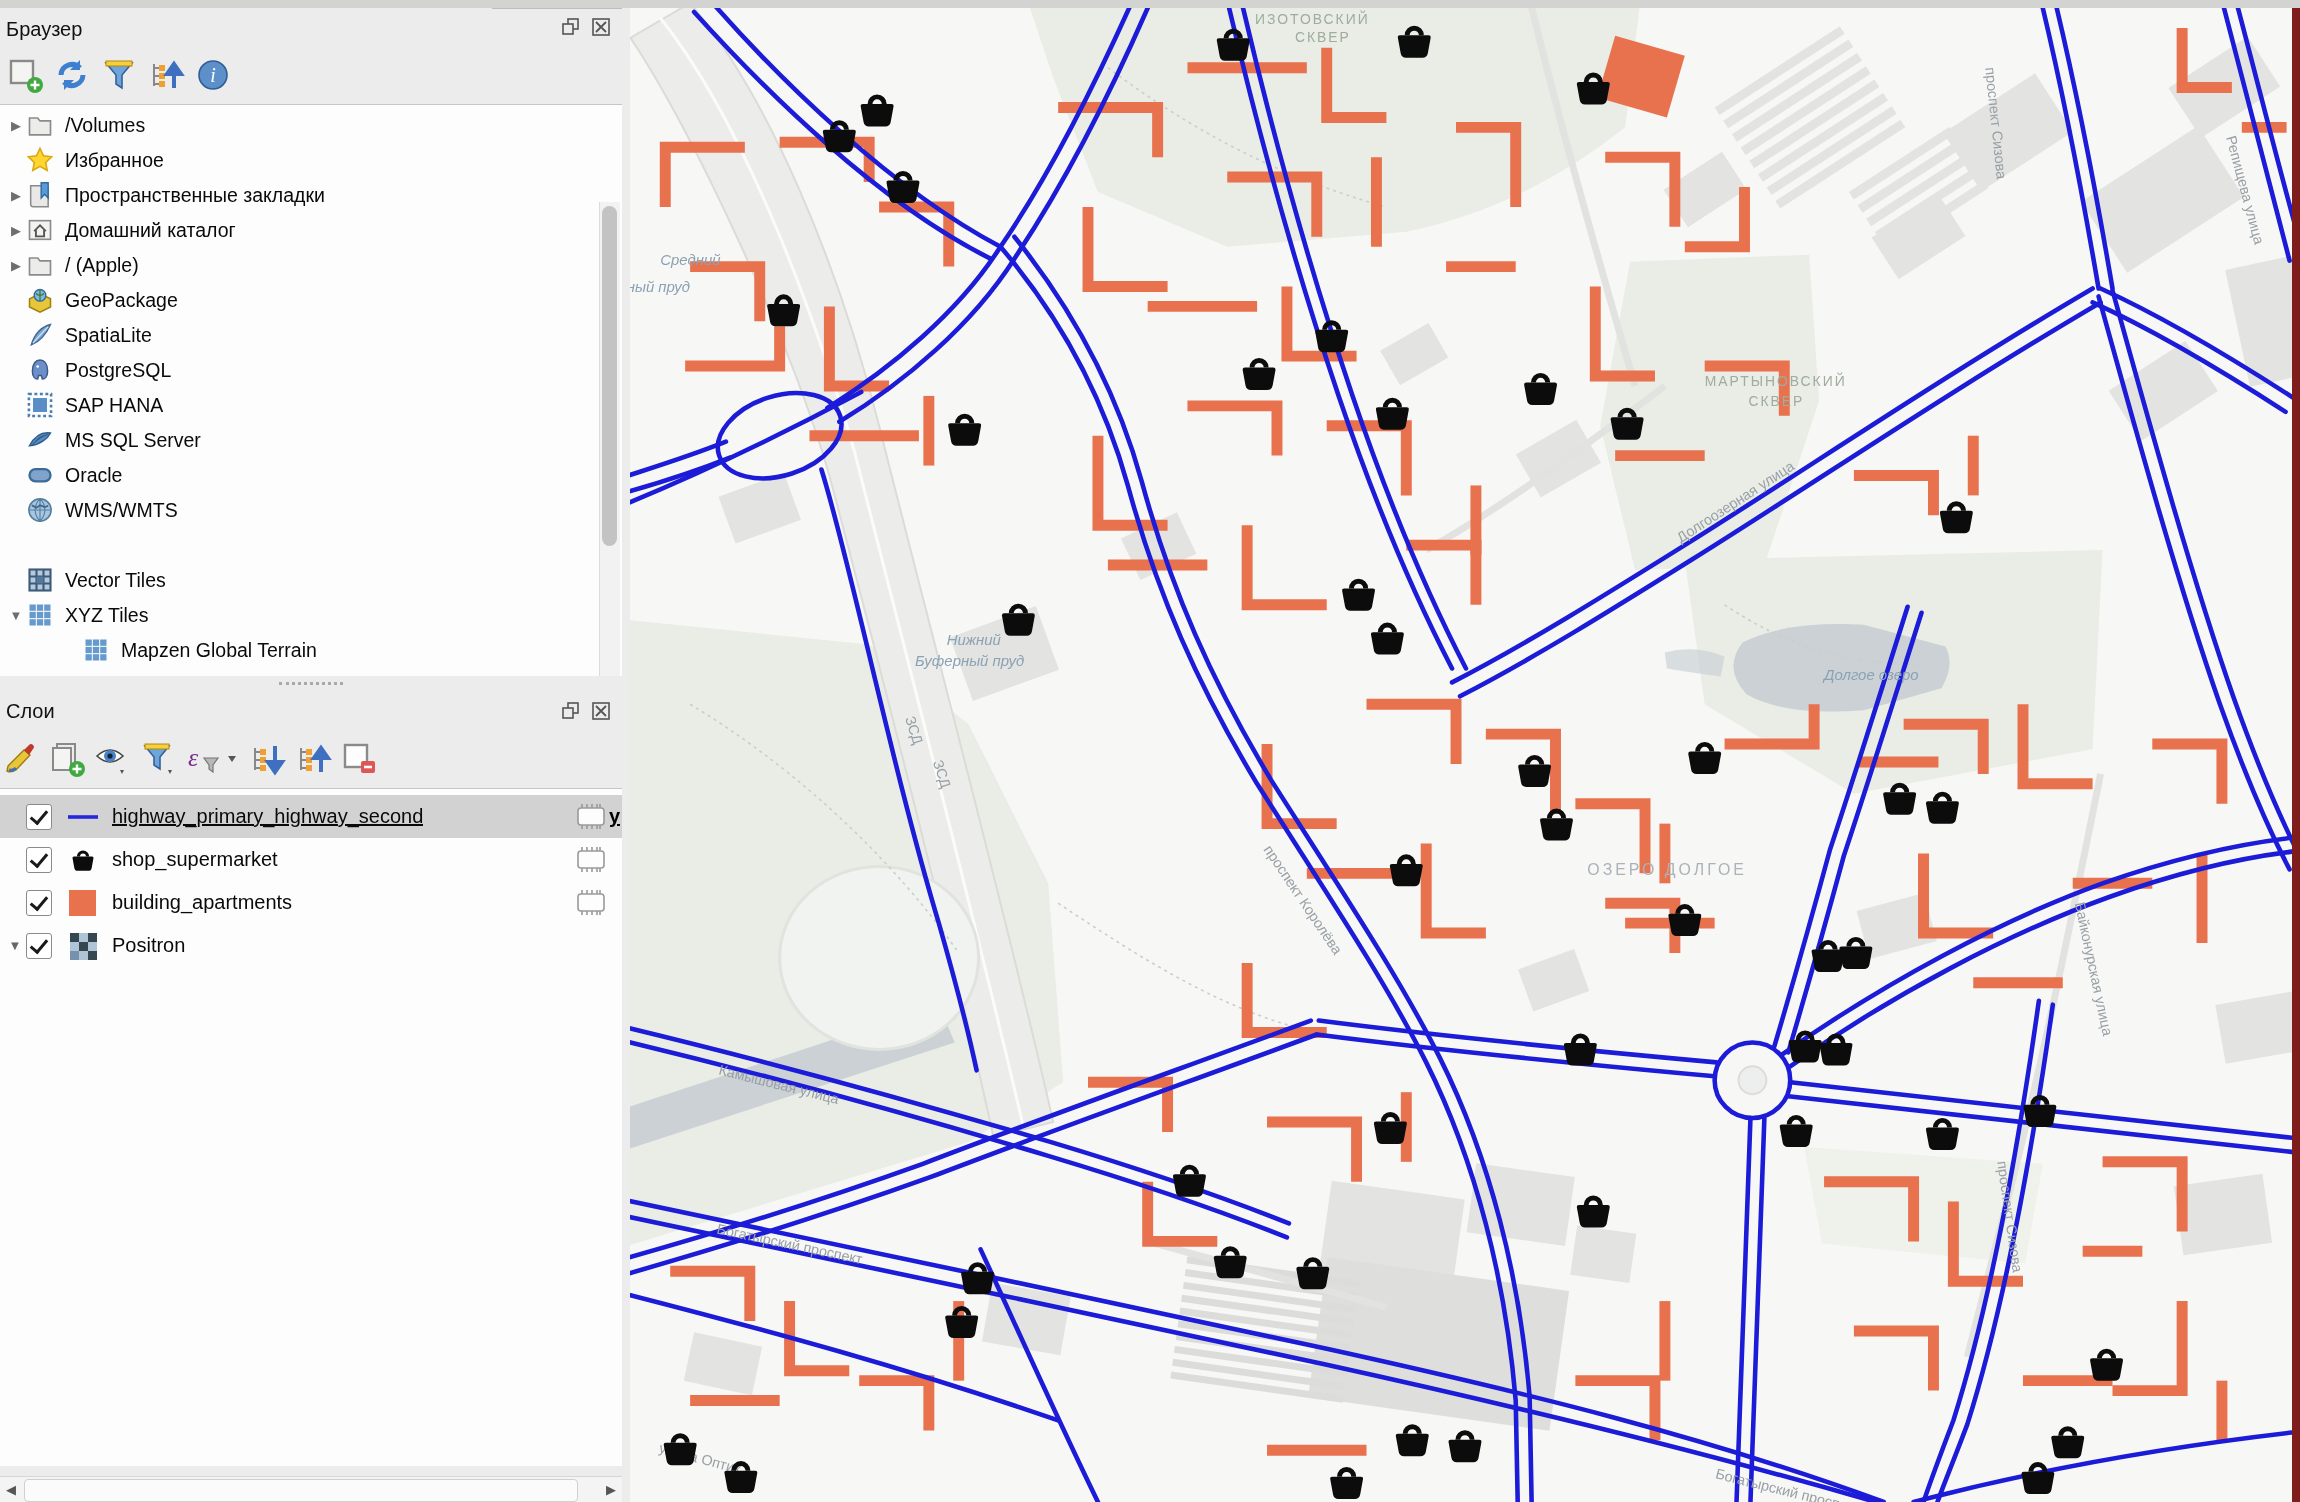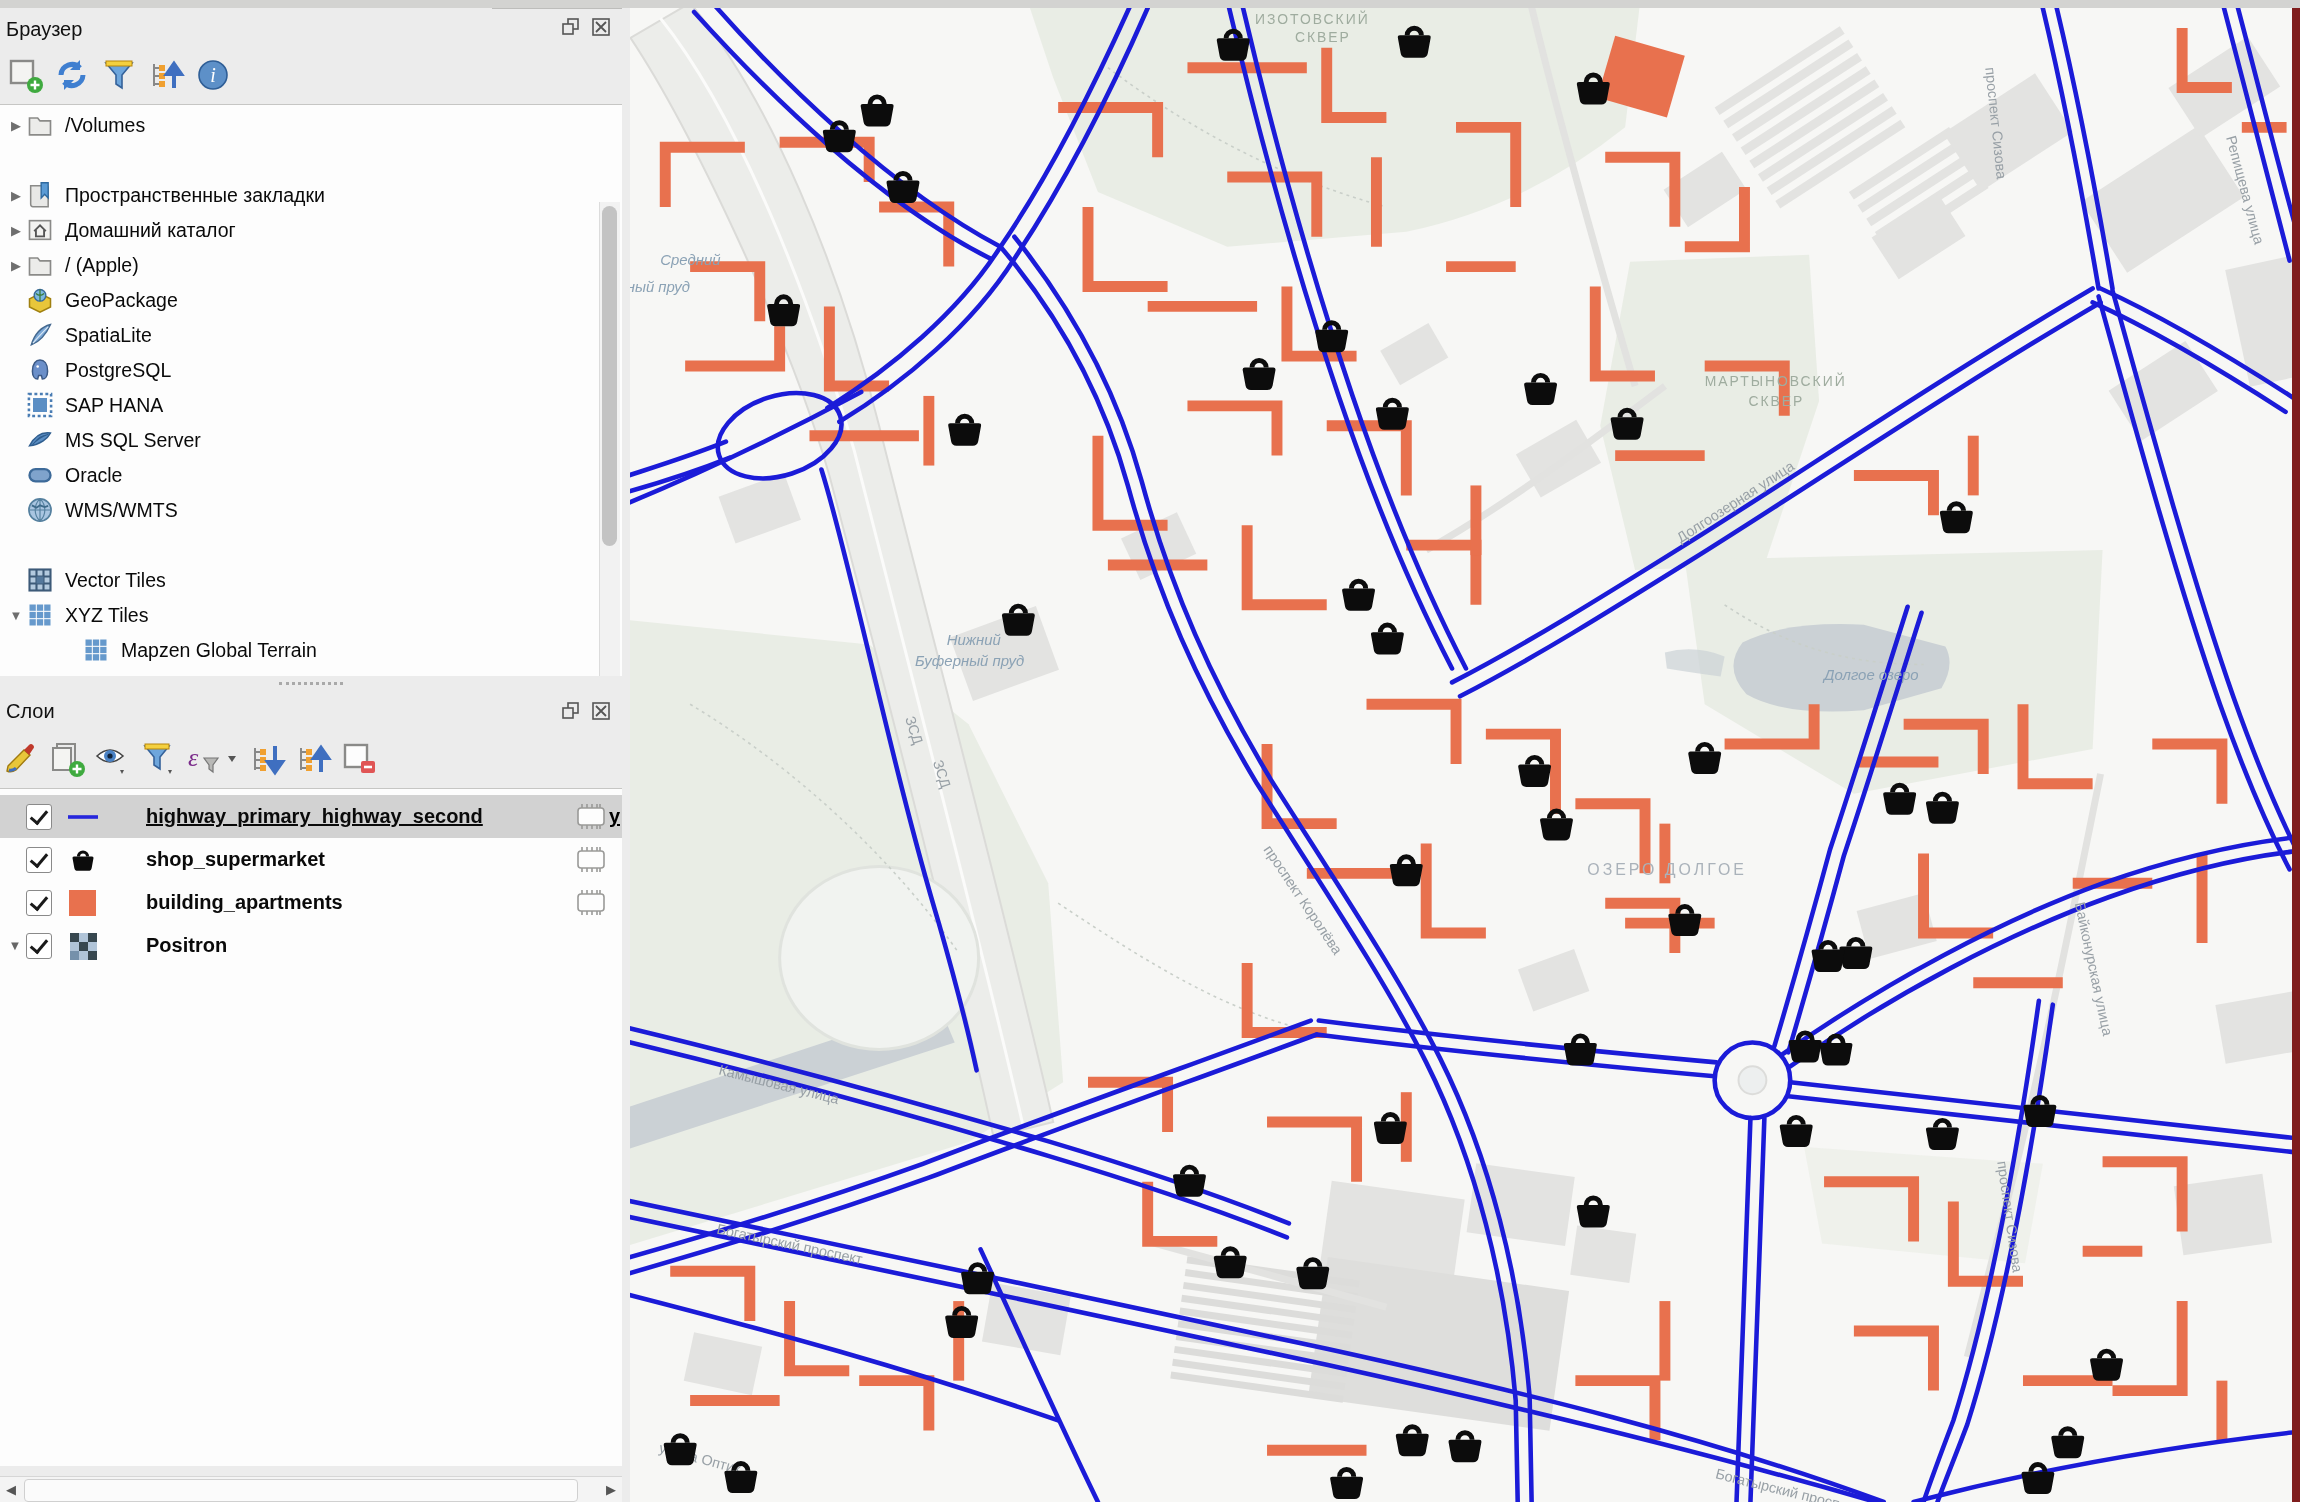--- a/index.html
+++ b/index.html
@@ -28,21 +28,21 @@
   
   #layers{position:absolute;left:0;top:682px;width:622px;height:794px;}
   #ltoolbar{position:absolute;left:0;top:42px;width:622px;height:56px;border-bottom:1px solid #c6c6c4;}
   #llist{position:absolute;left:0;top:99px;width:622px;height:377px;background:#fdfdfd;}
   .lrow{position:absolute;left:0;width:622px;height:43px;display:flex;align-items:center;}
   .lrow.selected{background:#d2d2d2;}
   .lexp{width:22px;margin-left:4px;font-size:13px;color:#666;text-align:center;flex:none;}
   .lcheck{width:24px;height:24px;background:#fff;border:1.5px solid #8a8a8a;border-radius:3px;margin-right:14px;position:relative;flex:none;}
   .lcheck:after{content:"";position:absolute;left:7px;top:2px;width:7px;height:14px;border:solid #1a1a1a;border-width:0 3px 3px 0;transform:rotate(40deg);}
   .lswatch{width:34px;height:28px;margin-right:12px;flex:none;}
-  .llabel{font-size:20px;font-weight:bold;color:#0a0a0a;white-space:nowrap;overflow:hidden;max-width:430px;margin-left:34px;}
+  .llabel{font-size:20px;font-weight:normal;color:#0a0a0a;white-space:nowrap;overflow:hidden;max-width:430px;}
   .lrow.selected .llabel{text-decoration:underline;}
   .memchip{position:absolute;right:14px;top:8px;width:34px;height:27px;}
   .ltail{position:absolute;right:2px;font-size:20px;font-weight:bold;text-decoration:underline;}
   #lempty{position:absolute;left:0;top:476px;width:622px;height:300px;background:#fdfdfd;}
   
   #hscroll{position:absolute;left:0;top:1468px;width:622px;height:26px;background:#f4f4f4;border-top:1px solid #d6d6d6;}
   #hscroll .sbtn{position:absolute;top:0;width:22px;height:26px;color:#555;font-size:13px;text-align:center;line-height:26px;}
   #hthumb{position:absolute;left:24px;top:2px;width:552px;height:21px;background:#fbfbfb;border:1px solid #d0d0d0;border-radius:4px;}
   
   #mapwrap{position:absolute;left:622px;top:8px;width:1678px;height:1494px;background:#ececec;padding-left:8px;box-sizing:border-box;}
@@ -117,20 +117,27 @@
       </div>
 
       <div id="btree">
 
         <div class="trow" style="top:2px">
           <span class="texp">▶</span>
           <svg class="ticon" viewBox="0 0 24 24">
               <path d="M3 6 h7 l2 2.5 h9 v12 h-18 z" fill="#ececea" stroke="#8a8a88" stroke-width="1.4"></path>
             </svg>
           <span class="tlabel">/Volumes</span>
+        </div>
+        <div class="trow" style="top:37px">
+          <span class="texp"></span>
+          <svg class="ticon" viewBox="0 0 24 24">
+              <path d="M12 2 l3 6.4 7 .9 -5.1 4.8 1.3 6.9 -6.2-3.5 -6.2 3.5 1.3-6.9 -5.1-4.8 7-.9 z" fill="#ffd52e" stroke="#d8a80f" stroke-width="1.3"></path>
+            </svg>
+          <span class="tlabel">Избранное</span>
         </div>
         <div class="trow" style="top:72px">
           <span class="texp">▶</span>
           <svg class="ticon" viewBox="0 0 24 24">
               <path d="M4 4 h13 q2 0 2 2 v16 h-13 q-2 0-2-2 z" fill="#e8e8e6" stroke="#8a8a88" stroke-width="1.3"></path>
               <path d="M13 1.5 h6 v13 l-3-3.2 -3 3.2 z" fill="#5b9bd5" stroke="#2f6aa0" stroke-width="1.2"></path>
             </svg>
           <span class="tlabel">Пространственные закладки</span>
         </div>
         <div class="trow" style="top:107px">

